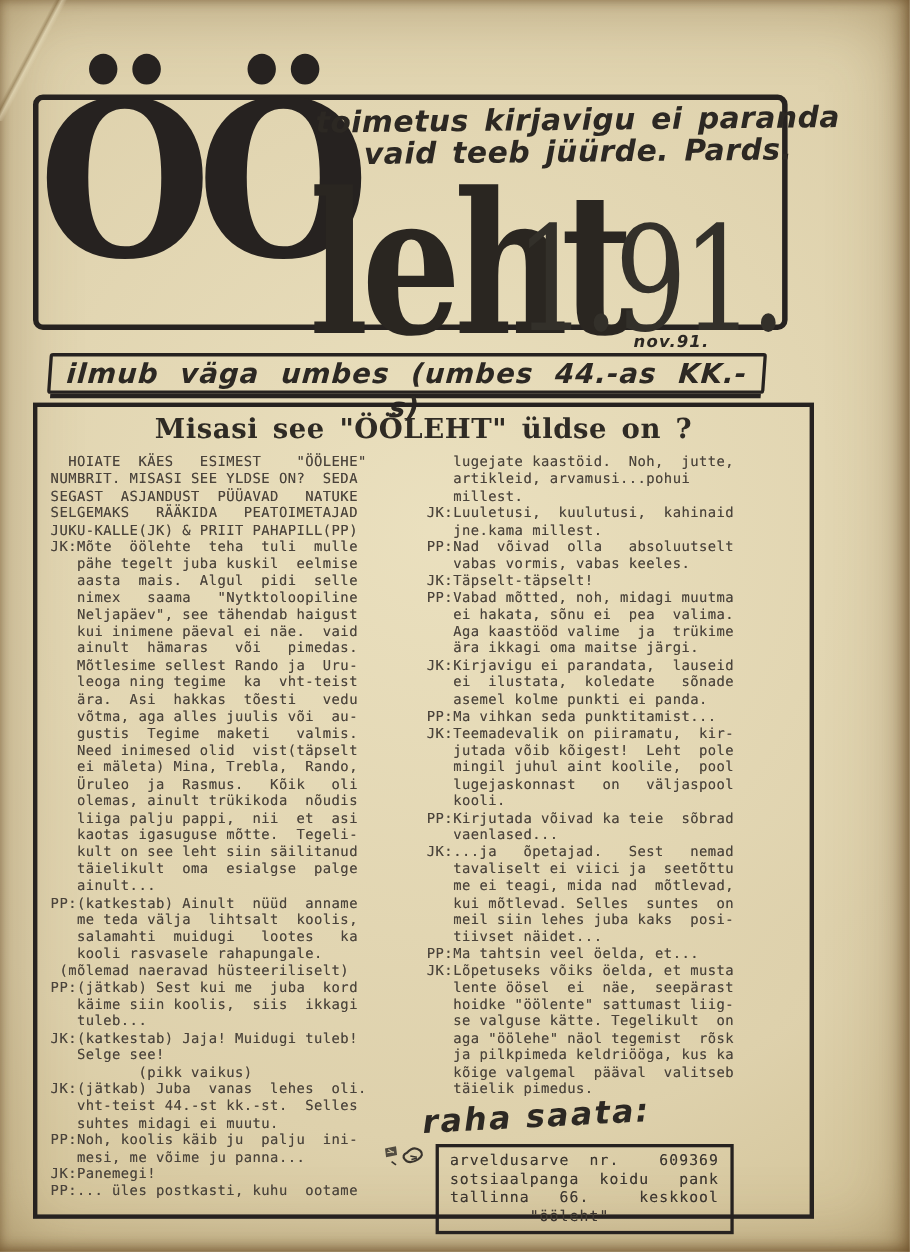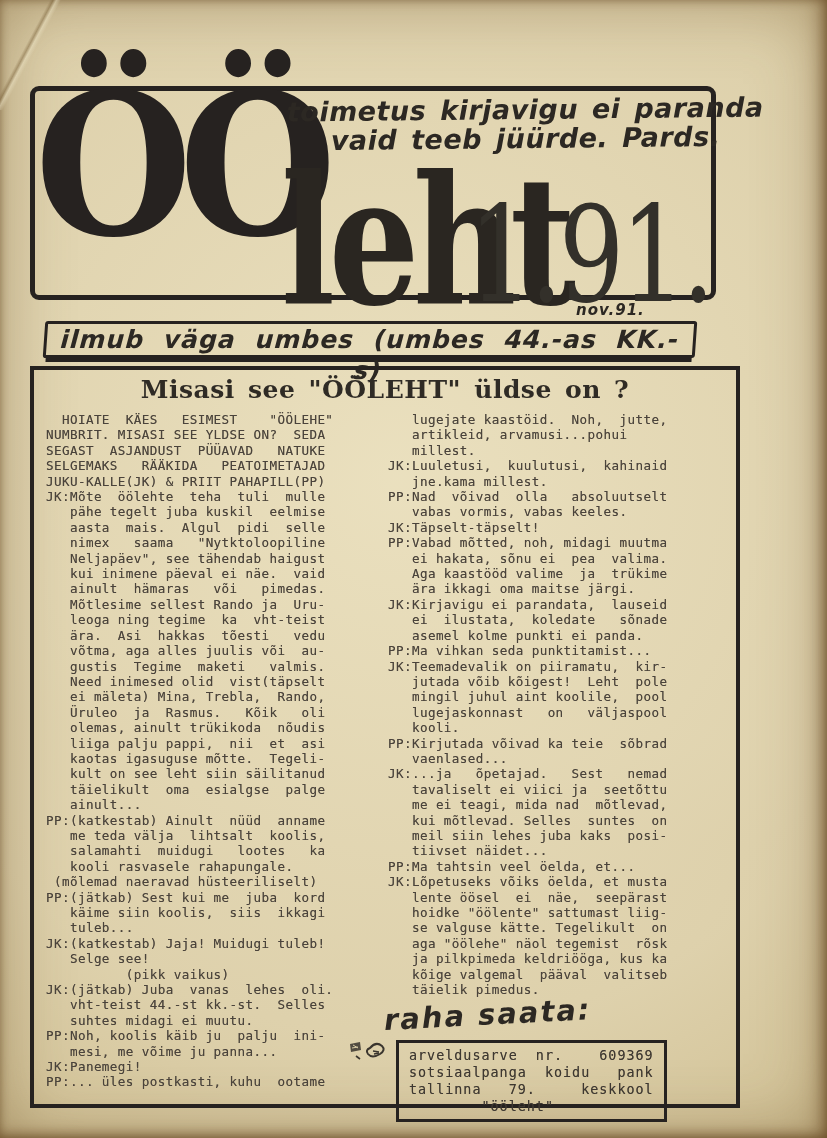--- a/index.html
+++ b/index.html
@@ -208,21 +208,21 @@
    lente öösel  ei  näe,  seepärast
    hoidke "öölente" sattumast liig-
    se valguse kätte. Tegelikult  on
    aga "öölehe" näol tegemist  rõsk
    ja pilkpimeda keldriööga, kus ka
    kõige valgemal  pääval  valitseb
    täielik pimedus.</pre>
       <div class="raha">raha saata:</div>
       <pre class="bankbox">arveldusarve  nr.    609369
 sotsiaalpanga  koidu   pank
-tallinna   79.     keskkool
+tallinna   66.     keskkool
         "ööleht"</pre>
     </div>
 
     <span class="doodle">
       <svg width="42" height="26" viewBox="0 0 42 26" xmlns="http://www.w3.org/2000/svg">
         <path d="M4 6 L14 4 L15 12 L5 14 Z" fill="#3a352e" opacity=".85"></path>
         <path d="M7 7 l5 3 M6 10 l6 -1" stroke="#d9cca6" stroke-width="1"></path>
         <path d="M24 10 q6 -7 12 -2 q4 4 -2 8 q-8 5 -12 0 q-3 -4 2 -6 Z" fill="none" stroke="#3a352e" stroke-width="2"></path>
         <path d="M27 13 l6 1 M28 16 l5 -1" stroke="#3a352e" stroke-width="1.4"></path>
         <path d="M10 18 l4 3" stroke="#3a352e" stroke-width="1.6"></path>

